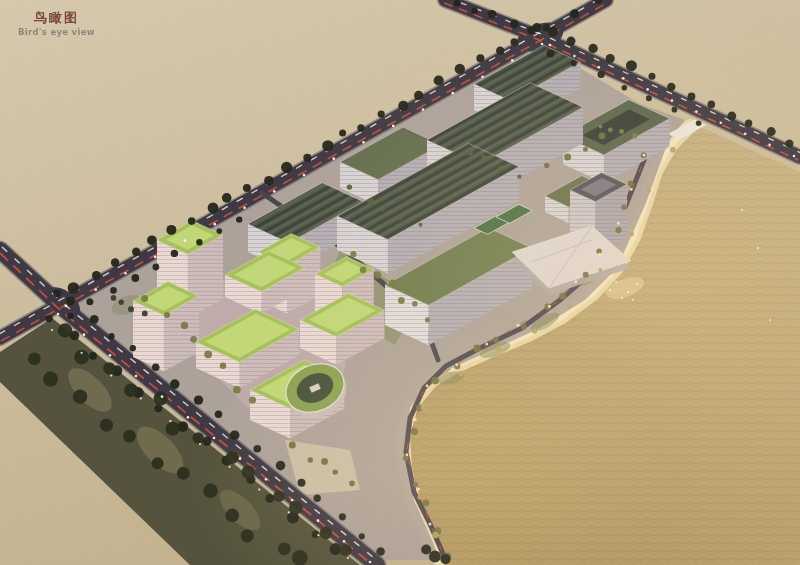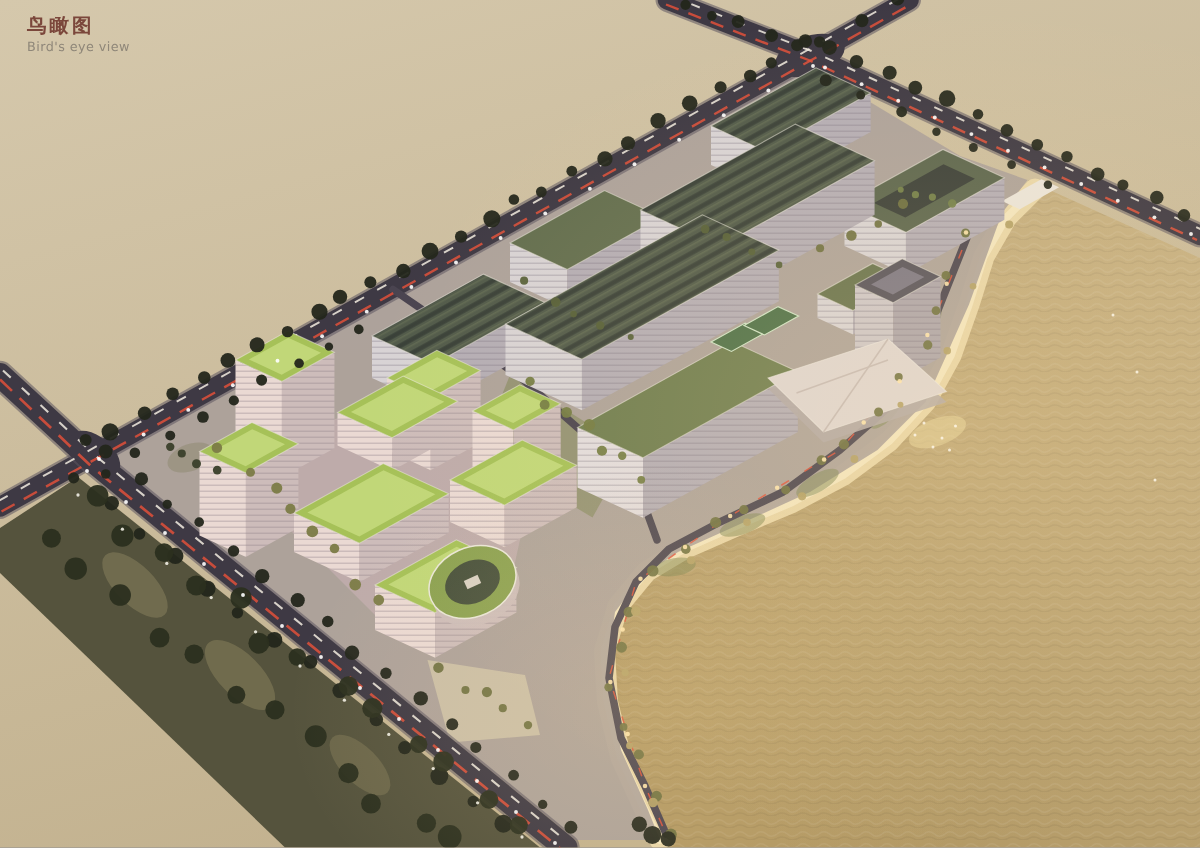--- a/index.html
+++ b/index.html
@@ -1,21 +1,21 @@
 <!DOCTYPE html>
 <html><head>
 <meta charset="utf-8">
 <style>
   html,body{margin:0;padding:0;background:#888;}
   .stage{position:relative;width:800px;height:565px;overflow:hidden;
          font-family:"DejaVu Sans","Liberation Sans",sans-serif;background:#cdbfa0;}
   .stage svg{position:absolute;left:0;top:0;}
   .title-block{position:absolute;left:18px;top:11px;line-height:1;}
   .title-cn{font-size:13px;font-weight:600;letter-spacing:2px;}
-  .title-en{font-size:8.5px;margin-top:4px;letter-spacing:.3px;}
+  .title-en{font-size:8.5px;margin-top:4px;letter-spacing:.3px;font-weight:bold;}
 </style>
 </head>
 <body>
 
 <div class="stage">
   <svg id="scene" width="800" height="565" viewBox="0 0 800 565">
     <defs>
       <linearGradient id="gLand" x1="0" y1="0" x2="0.4" y2="1">
         <stop offset="0" stop-color="#d5c8ac"></stop>
         <stop offset="1" stop-color="#c2b18e"></stop>
@@ -571,16 +571,16 @@
           <circle cx="633" cy="300" r="1" fill="#ffffff" opacity="0.8"></circle>
         </g>
       </g>
     <g id="L-fx">
         <rect x="0" y="0" width="800" height="565" fill="url(#gGlow1)"></rect>
         <rect x="0" y="0" width="800" height="565" fill="url(#gGlow2)"></rect>
       </g>
   </svg>
 
   <div class="title-block">
-    <div class="title-cn" style="color: rgb(123, 71, 59);">鸟瞰图</div>
+    <div class="title-cn" style="color: rgb(123, 71, 59); text-align: center;">鸟瞰图</div>
     <div class="title-en" style="color: rgb(143, 135, 121);">Bird's eye view</div>
   </div>
 </div>
 
 </body></html>

